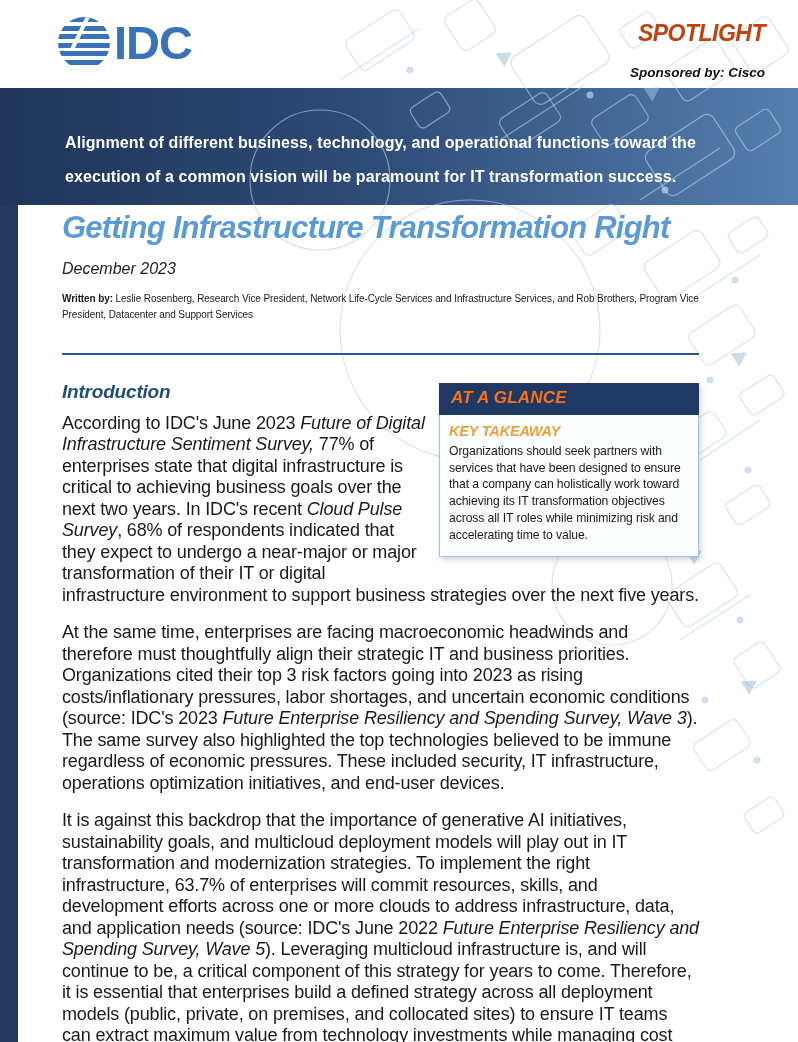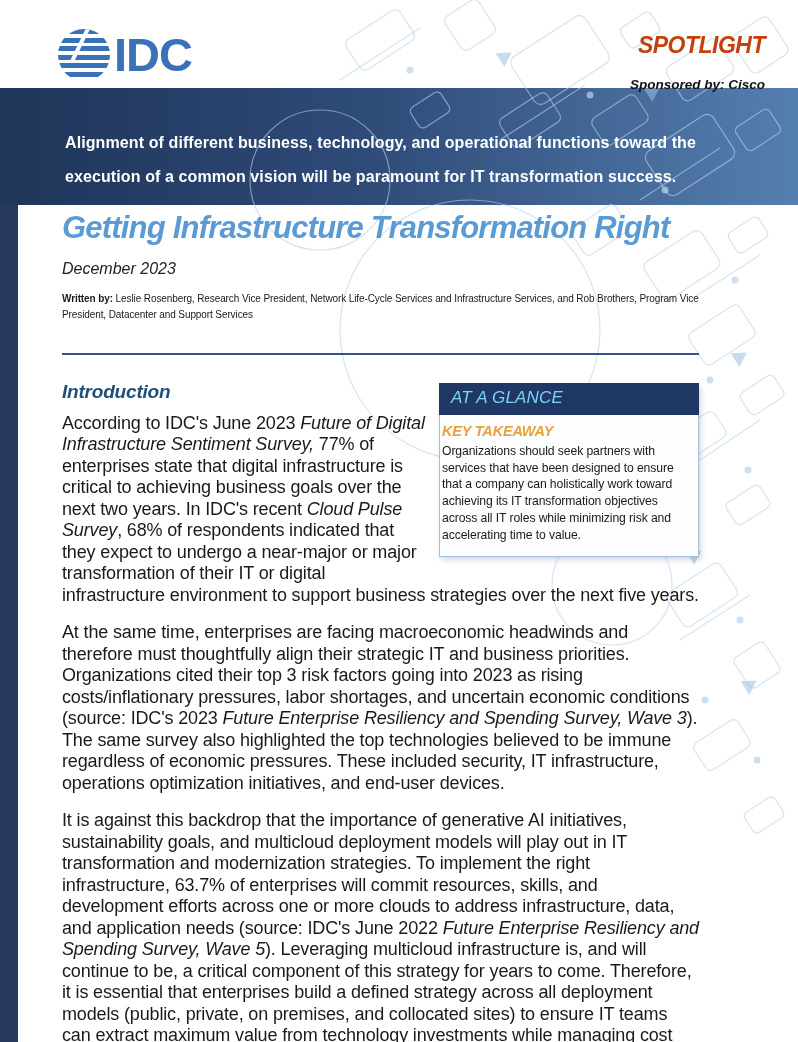--- a/index.html
+++ b/index.html
@@ -16,21 +16,21 @@
     background:var(--stripe-navy,#263a5f); z-index:0;
   }
   .banner {
     position:absolute; left:0; top:88px; width:798px; height:117px;
     background:linear-gradient(90deg, var(--banner-dark,#1f3559) 0%, #2e4a77 45%, var(--banner-light,#557fb0) 100%);
     z-index:0;
   }
   
   .pattern { position:absolute; left:0; top:0; z-index:1; pointer-events:none; }
   
-  .header { position:absolute; left:0; top:16px; width:798px; height:80px; z-index:2; }
+  .header { position:absolute; left:0; top:4px; width:798px; height:80px; z-index:2; }
   .logo { position:absolute; left:58px; top:13px; display:flex; align-items:center; }
   .globe {
     width:52px; height:52px; border-radius:50%;
     background:repeating-linear-gradient(180deg, var(--idc-blue,#3a72b9) 0 5px, #ffffff 5px 8.6px);
     position:relative; overflow:hidden;
   }
   .globe::after {
     content:""; position:absolute; left:21px; top:-6px; width:4px; height:40px;
     background:#ffffff; transform:rotate(26deg);
   }
@@ -64,27 +64,27 @@
     color:var(--heading-blue,#1f4e79); margin-bottom:10px; letter-spacing:-0.2px;
   }
   .body-p { font-size:18px; line-height:21.5px; letter-spacing:-0.15px; text-align:left; }
   .body-p + .body-p { margin-top:16px; }
   
   .glance {
     float:right; width:260px; margin:2px 0 10px 14px;
     box-shadow:2px 3px 5px rgba(90,120,160,0.28);
   }
   .glance-header {
-    background:var(--box-navy,#1f3864); color:#7dd3fc;
-    font-size:17px; font-weight:400; font-style:italic;
+    background:var(--box-navy,#1f3864); color:#f97316;
+    font-size:17px; font-weight:700; font-style:italic;
     padding:5px 12px 7px; letter-spacing:0.2px;
   }
   .glance-body {
     background:#fcfdfe; border:1.5px solid var(--box-border,#a6bed8); border-top:none;
-    padding:8px 2px 12px;
+    padding:8px 9px 12px;
   }
   .takeaway-label {
     color:var(--takeaway-orange,#e8a13d); font-size:14.5px; font-weight:700;
     font-style:italic; margin-bottom:4px; letter-spacing:-0.2px;
   }
   .glance-text { font-size:12.2px; line-height:16.8px; color:#1a1a1a; letter-spacing:-0.1px; }
 </style>
 </head>
 <body>
 

